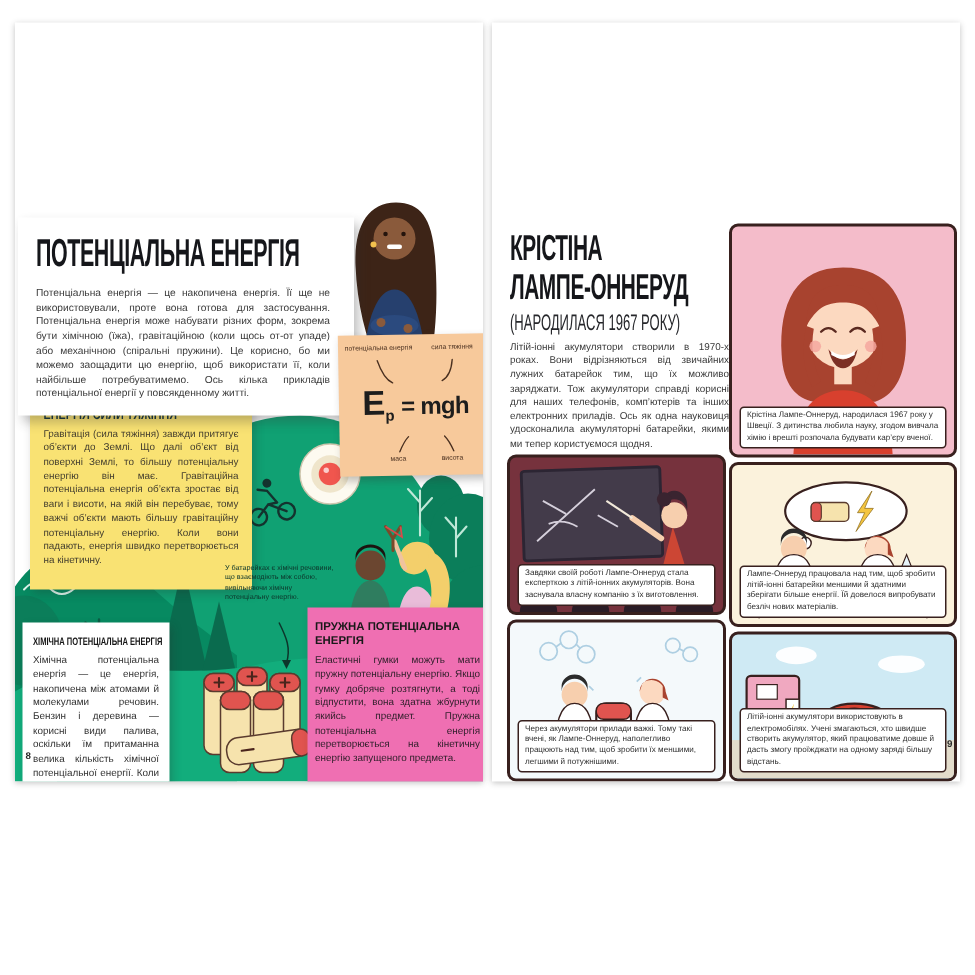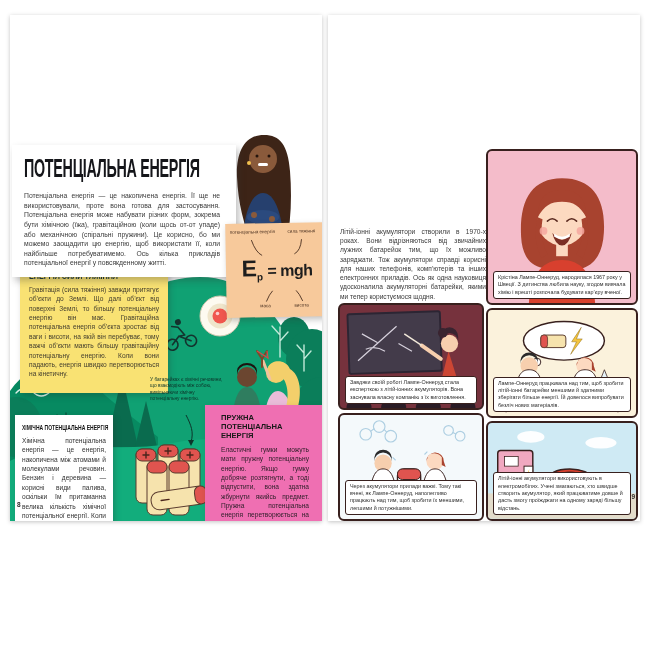--- a/index.html
+++ b/index.html
@@ -34,21 +34,21 @@
   .farrows{position:absolute;left:0;top:0;width:102px;height:94px;pointer-events:none;}
 
   .card{position:absolute;box-sizing:border-box;z-index:3;box-shadow:2px 3px 6px rgba(40,40,40,.25);}
   .card p{margin:4px 0 0;font-size:6.6px;line-height:1.42;text-align:justify;color:#333;}
   .card-h{font-weight:800;color:#14333a;font-size:9px;white-space:nowrap;
     transform:scaleX(.8);transform-origin:left center;}
   .yellow{left:10px;top:247px;width:148px;height:131px;background:var(--yellow_card,#f9e273);padding:9px 9px;}
   .yellow p{color:#46402f;}
   .chem{left:5px;top:400px;width:98px;height:110px;background:#fff;padding:8px 7px;}
   .chem .card-h{font-size:7.2px;transform:scaleX(.7);color:#141414;}
-  .elastic{left:195px;top:390px;width:120px;height:128px;background:var(--pink_card,#ef6fb2);padding:9px 16px;}
+  .elastic{left:195px;top:390px;width:120px;height:128px;background:var(--pink_card,#ef6fb2);padding:9px 5px;}
   .elastic .card-h{font-size:7.6px;white-space:normal;transform:none;line-height:1.18;color:#191919;}
   .elastic p{color:#32202c;}
 
   .note{position:absolute;left:140px;top:362px;width:74px;font-size:4.8px;line-height:1.32;
     color:#0d352b;z-index:4;}
   .pgnum{position:absolute;font-size:6.5px;font-weight:700;color:#2b2b2b;z-index:9;}
   .pg-l{left:7px;top:486px;}
   .pg-r{right:5px;top:478px;}
 
   
@@ -246,20 +246,25 @@
     <div class="card elastic">
       <div class="card-h">ПРУЖНА ПОТЕНЦІАЛЬНА ЕНЕРГІЯ</div>
       <p>Еластичні гумки можуть мати пружну потенціальну енергію. Якщо гумку добряче розтягнути, а тоді відпустити, вона здатна жбурнути якийсь предмет. Пружна потенціальна енергія перетворюється на кінетичну енергію запущеного предмета.</p>
     </div>
 
     <div class="pgnum pg-l">8</div>
   </div>
 
   <div class="page page-right">
 
+    <div class="rtitle">
+      <div class="rt-line">КРІСТІНА</div>
+      <div class="rt-line">ЛАМПЕ-ОННЕРУД</div>
+      <div class="rt-sub">(НАРОДИЛАСЯ 1967 РОКУ)</div>
+    </div>
 
     <p class="rintro">Літій-іонні акумулятори створили в 1970-х роках. Вони відрізняються від звичайних лужних батарейок тим, що їх можливо заряджати. Тож акумулятори справді корисні для наших телефонів, комп’ютерів та інших електронних приладів. Ось як одна науковиця удосконалила акумуляторні батарейки, якими ми тепер користуємося щодня.</p>
 
     <div class="panel p1">
       <svg viewBox="0 0 152 156">
         <path d="M76,28 C44,28 32,52 34,88 C35,108 44,118 56,120 L98,120 C110,116 118,104 119,84 C121,50 108,28 76,28 Z" fill="#a8432f"></path>
         <path d="M42,156 C44,124 58,112 76,112 C94,112 108,124 110,156 Z" fill="#d8402e"></path>
         <rect x="70" y="92" width="12" height="16" fill="#fcd9c0"></rect>
         <circle cx="76" cy="72" r="25" fill="#fcd9c0"></circle>
         <path d="M51,68 C51,46 62,40 76,40 C90,40 101,46 101,68 C94,56 88,52 76,52 C64,52 58,56 51,68 Z" fill="#a8432f"></path>

